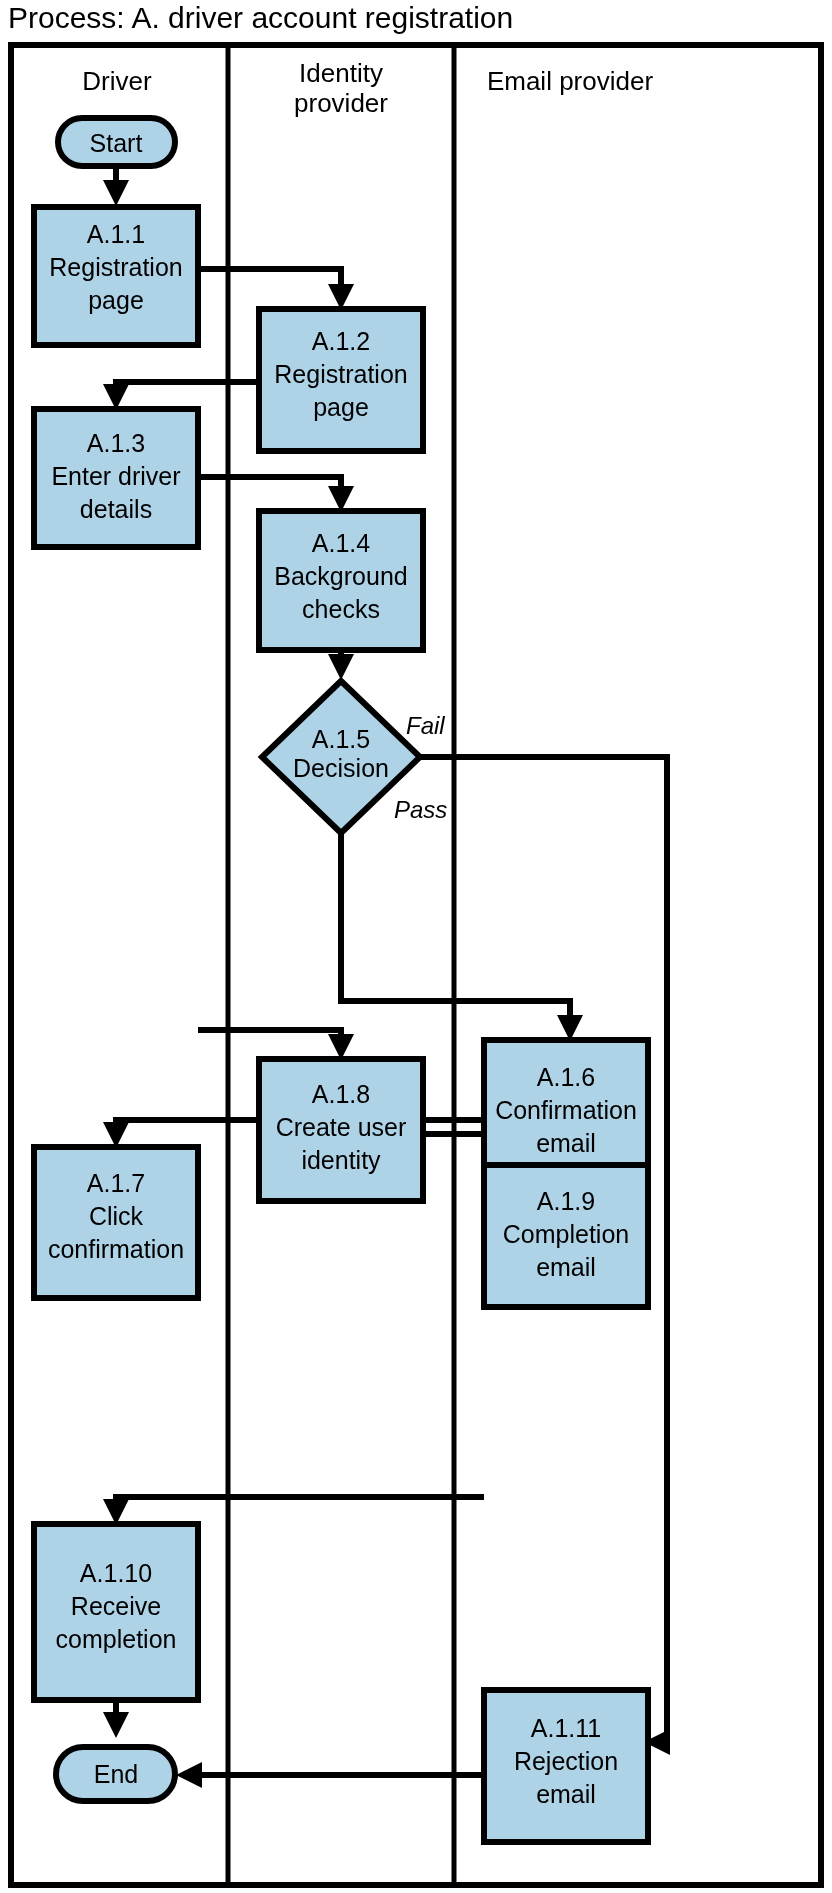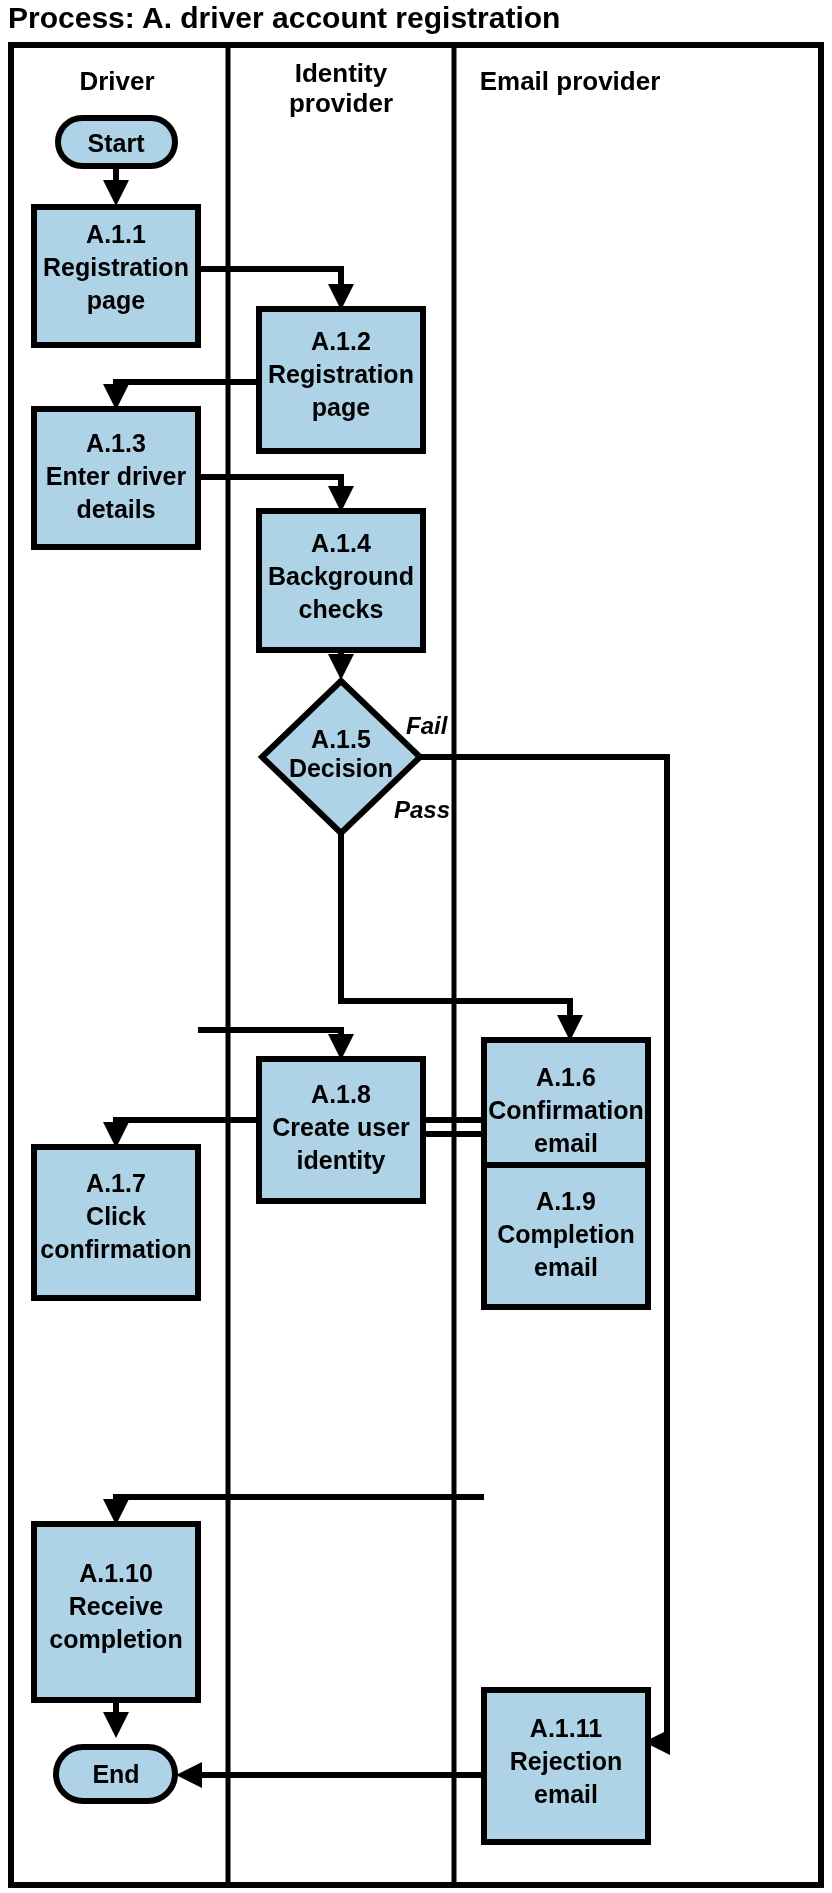--- a/index.html
+++ b/index.html
@@ -10,21 +10,20 @@
   body {
     width: 832px;
     height: 1893px;
     font-family: "Liberation Sans", sans-serif;
     overflow: hidden;
   }
   #figure {
     position: relative;
     width: 832px;
     height: 1550px;
-    font-weight: bold;
   }
   svg#flow {
     display: block;
     width: 832px;
     height: 1893px;
   }
   .proc-fill { fill: #aed2e6; }
   .shape-stroke { stroke: #000000; stroke-width: 6; }
   .lane-line { stroke: #000000; stroke-width: 5; fill: none; }
   .lane-frame { stroke: #000000; stroke-width: 6; fill: none; }

